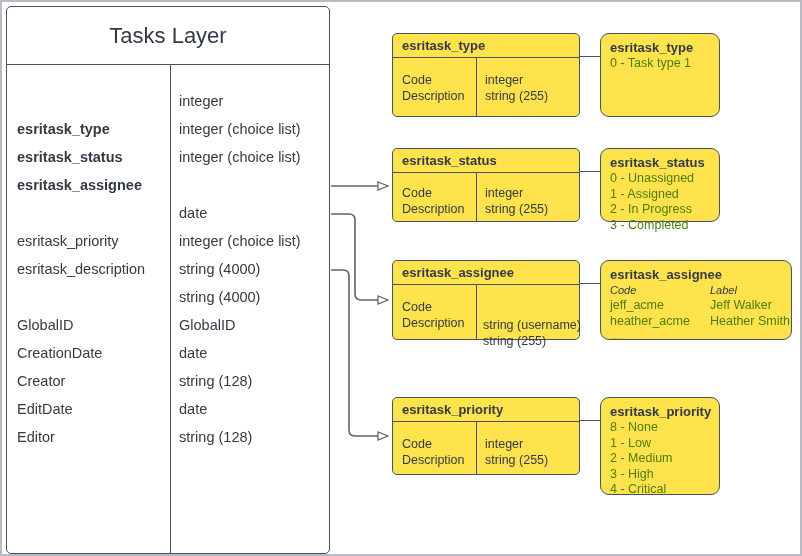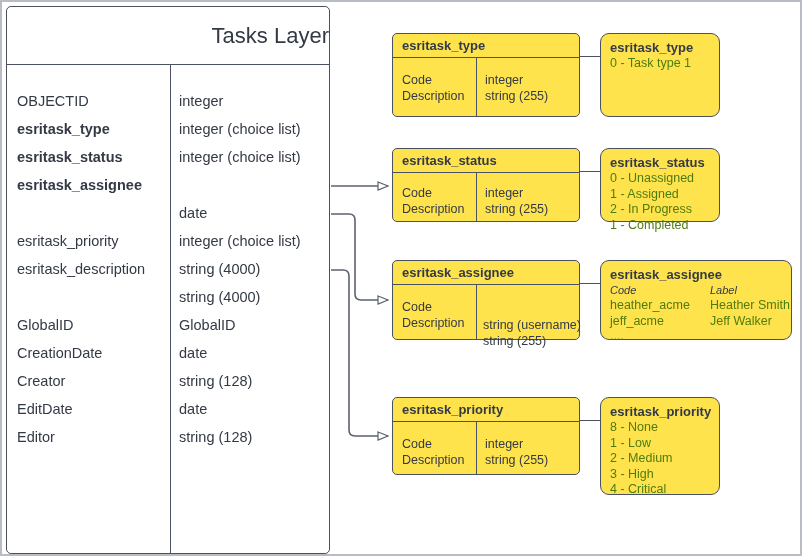--- a/index.html
+++ b/index.html
@@ -31,21 +31,21 @@
     border-radius: 5px;
     background: #ffffff;
   }
   .layer-title {
     position: absolute;
     left: 0;
     top: 0;
     width: 100%;
     height: 58px;
     line-height: 58px;
-    text-align: right;
+    text-align: center;
     font-size: 22px;
     color: #333a45;
     box-sizing: border-box;
     border-bottom: 1.6px solid #4a5160;
   }
   .layer-divider {
     position: absolute;
     left: 163px;
     top: 58px;
     width: 0;
@@ -165,21 +165,20 @@
 </head>
 <body>
 
 <div id="canvas">
 
   <div class="layer-box">
     <div class="layer-title">Tasks Layer</div>
     <div class="layer-divider"></div>
     <div class="field-rows" id="field-rows">
         <div class="field-row">
-          <span class="field-name">OBJECTID</span>
           <span class="field-type">integer</span>
         </div>
         <div class="field-row bold">
           <span class="field-name">esritask_type</span>
           <span class="field-type">integer (choice list)</span>
         </div>
         <div class="field-row bold">
           <span class="field-name">esritask_status</span>
           <span class="field-type">integer (choice list)</span>
         </div>
@@ -296,33 +295,33 @@
   <div class="val-box" style="left:598px; top:31px; width:120px; height:84px;">
     <div class="val-title">esritask_type</div>
     <div class="val-line">0 - Task type 1</div>
   </div>
 
   <div class="val-box" style="left:598px; top:146px; width:120px; height:74px;">
     <div class="val-title">esritask_status</div>
     <div class="val-line">0 - Unassigned</div>
     <div class="val-line">1 - Assigned</div>
     <div class="val-line">2 - In Progress</div>
-    <div class="val-line">1 - Completed</div>
+    <div class="val-line">3 - Completed</div>
   </div>
 
   <div class="val-box" style="left:598px; top:258px; width:192px; height:80px;">
     <div class="val-title">esritask_assignee</div>
     <div class="val-subhead val-grid-row">
       <span class="val-c1">Code</span><span>Label</span>
     </div>
     <div class="val-line val-grid-row">
+      <span class="val-c1">jeff_acme</span><span>Jeff Walker</span>
+    </div>
+    <div class="val-line val-grid-row">
       <span class="val-c1">heather_acme</span><span>Heather Smith</span>
-    </div>
-    <div class="val-line val-grid-row">
-      <span class="val-c1">jeff_acme</span><span>Jeff Walker</span>
     </div>
     <div class="val-line val-grid-row">
       <span class="val-c1">....</span><span></span>
     </div>
   </div>
 
   <div class="val-box" style="left:598px; top:395px; width:120px; height:98px;">
     <div class="val-title">esritask_priority</div>
     <div class="val-line">8 - None</div>
     <div class="val-line">1 - Low</div>

